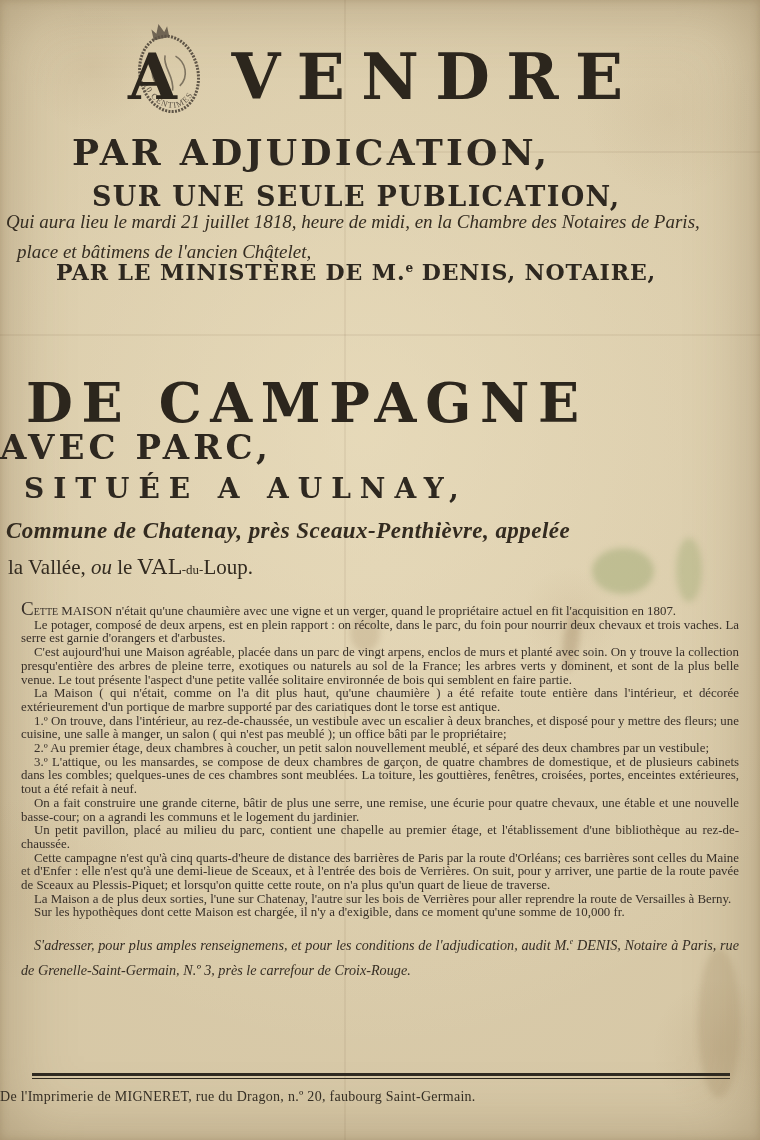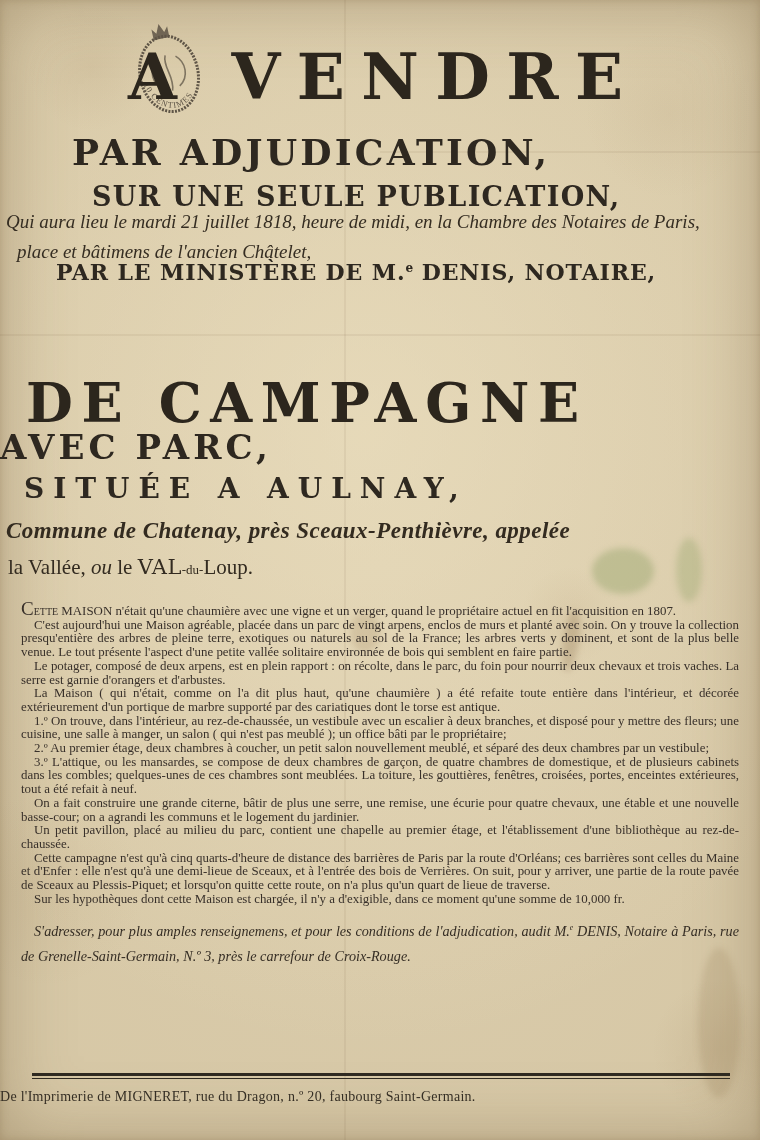--- a/index.html
+++ b/index.html
@@ -94,29 +94,30 @@
   <div class="hline t-campagne">DE CAMPAGNE</div>
   <div class="hline t-parc">AVEC PARC,</div>
   <div class="hline t-aulnay">SITUÉE A AULNAY,</div>
   <div class="hline t-commune">Commune de Chatenay, près Sceaux-Penthièvre, appelée</div>
   <div class="hline t-vallee">
     <span>la Vallée, </span><span class="i">ou</span><span> le </span><span class="c">VAL</span><span class="s">-du-</span><span>Loup.</span>
   </div>
 
   <div class="bodytext">
     <p class="first"><span class="init">C</span><span class="sc">ette</span><span> MAISON n'était qu'une chaumière avec une vigne et un verger, quand le propriétaire actuel en fit l'acquisition en 1807.</span></p>
+    <p>Le potager, composé de deux arpens, est en plein rapport : on récolte, dans le parc, du foin pour nourrir deux chevaux et trois vaches. La serre est garnie d'orangers et d'arbustes.</p>
     <p>C'est aujourd'hui une Maison agréable, placée dans un parc de vingt arpens, enclos de murs et planté avec soin. On y trouve la collection presqu'entière des arbres de pleine terre, exotiques ou naturels au sol de la France; les arbres verts y dominent, et sont de la plus belle venue. Le tout présente l'aspect d'une petite vallée solitaire environnée de bois qui semblent en faire partie.</p>
-    <p>Le potager, composé de deux arpens, est en plein rapport : on récolte, dans le parc, du foin pour nourrir deux chevaux et trois vaches. La serre est garnie d'orangers et d'arbustes.</p>
     <p>La Maison ( qui n'était, comme on l'a dit plus haut, qu'une chaumière ) a été refaite toute entière dans l'intérieur, et décorée extérieurement d'un portique de marbre supporté par des cariatiques dont le torse est antique.</p>
     <p>1.º On trouve, dans l'intérieur, au rez-de-chaussée, un vestibule avec un escalier à deux branches, et disposé pour y mettre des fleurs; une cuisine, une salle à manger, un salon ( qui n'est pas meublé ); un office bâti par le propriétaire;</p>
     <p>2.º Au premier étage, deux chambres à coucher, un petit salon nouvellement meublé, et séparé des deux chambres par un vestibule;</p>
     <p>3.º L'attique, ou les mansardes, se compose de deux chambres de garçon, de quatre chambres de domestique, et de plusieurs cabinets dans les combles; quelques-unes de ces chambres sont meublées. La toiture, les gouttières, fenêtres, croisées, portes, enceintes extérieures, tout a été refait à neuf.</p>
     <p>On a fait construire une grande citerne, bâtir de plus une serre, une remise, une écurie pour quatre chevaux, une étable et une nouvelle basse-cour; on a agrandi les communs et le logement du jardinier.</p>
     <p>Un petit pavillon, placé au milieu du parc, contient une chapelle au premier étage, et l'établissement d'une bibliothèque au rez-de-chaussée.</p>
     <p>Cette campagne n'est qu'à cinq quarts-d'heure de distance des barrières de Paris par la route d'Orléans; ces barrières sont celles du Maine et d'Enfer : elle n'est qu'à une demi-lieue de Sceaux, et à l'entrée des bois de Verrières. On suit, pour y arriver, une partie de la route pavée de Sceaux au Plessis-Piquet; et lorsqu'on quitte cette route, on n'a plus qu'un quart de lieue de traverse.</p>
+    <p>La Maison a de plus deux sorties, l'une sur Chatenay, l'autre sur les bois de Verrières pour aller reprendre la route de Versailles à Berny.</p>
     <p>Sur les hypothèques dont cette Maison est chargée, il n'y a d'exigible, dans ce moment qu'une somme de 10,000 fr.</p>
     <p class="contact"><span>S'adresser, pour plus amples renseignemens, et pour les conditions de l'adjudication, audit M.</span><span class="sup">e</span><span> DENIS, Notaire à Paris, rue de Grenelle-Saint-Germain, N.º 3, près le carrefour de Croix-Rouge.</span></p>
   </div>
 
   <div class="rule"></div>
   <div class="hline imprint">De l'Imprimerie de MIGNERET, rue du Dragon, n.º 20, faubourg Saint-Germain.</div>
 
 </div>
 
 </body></html>

